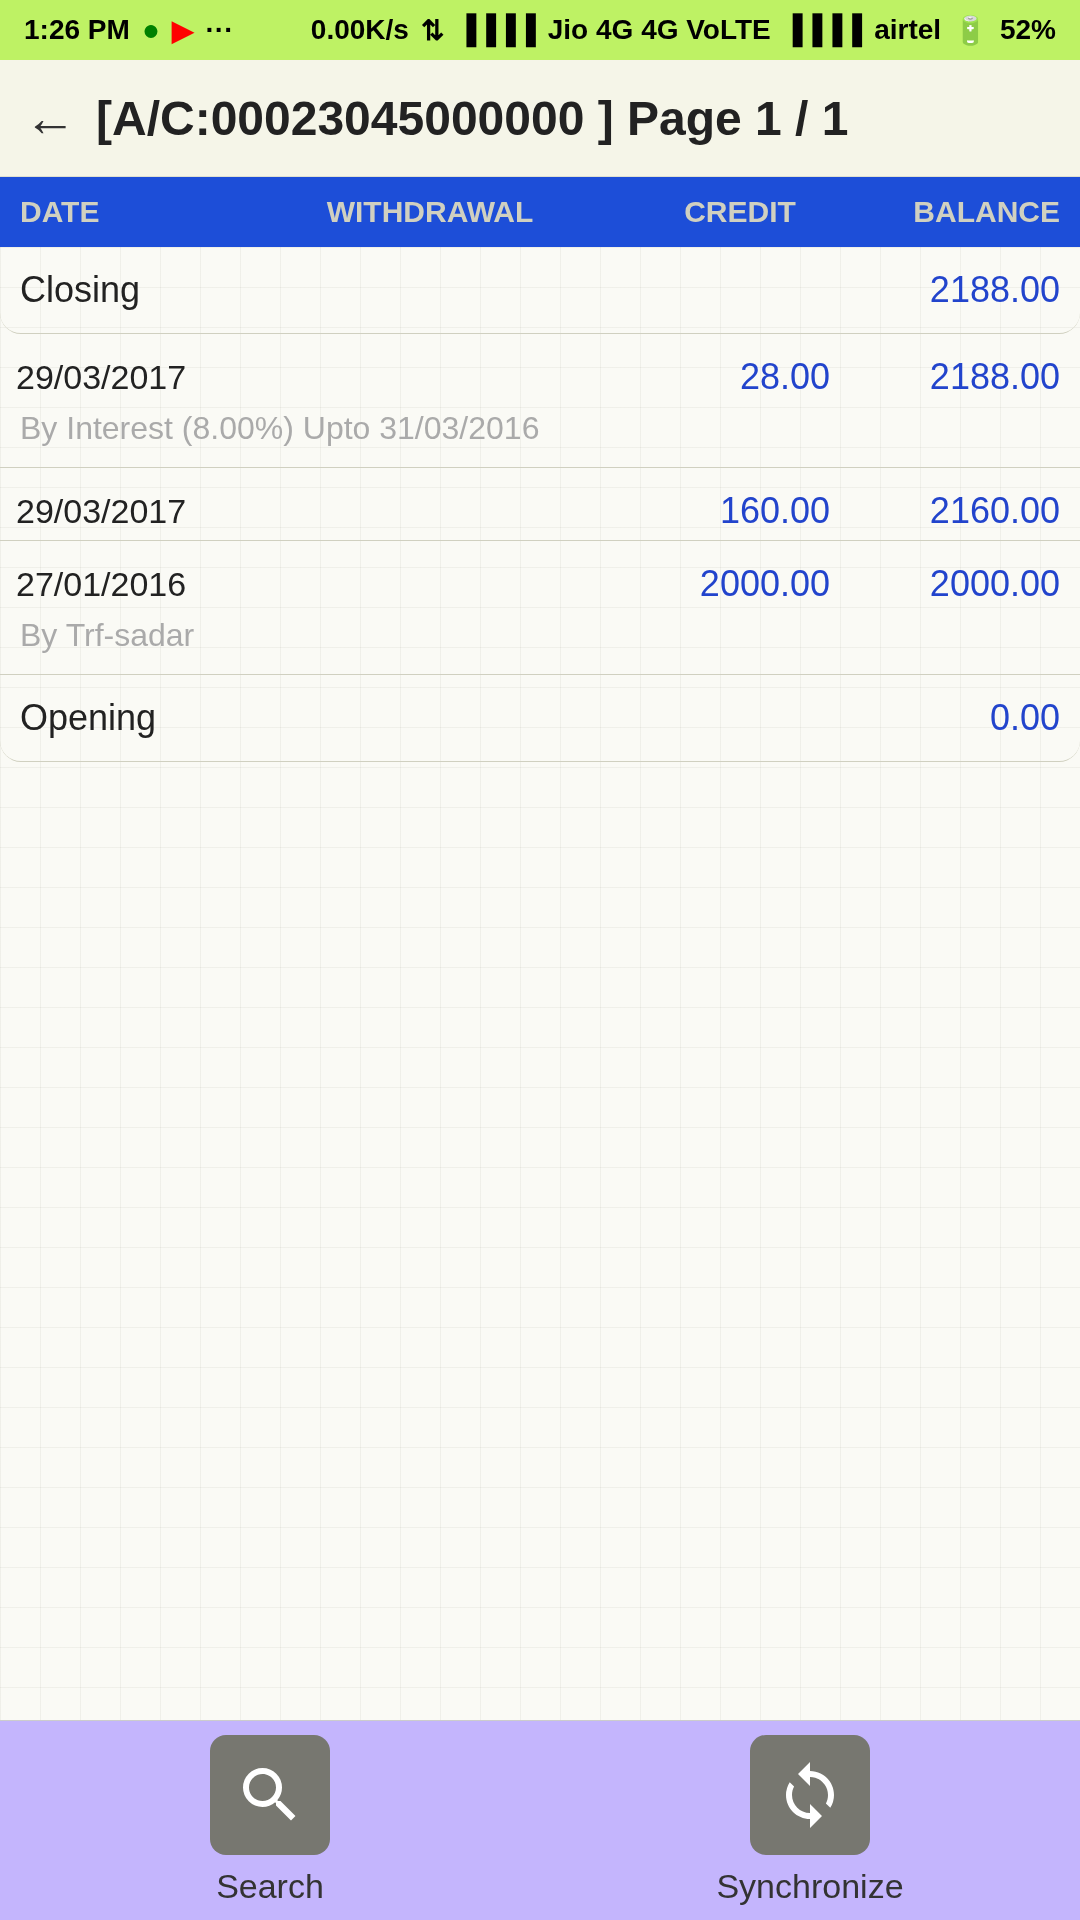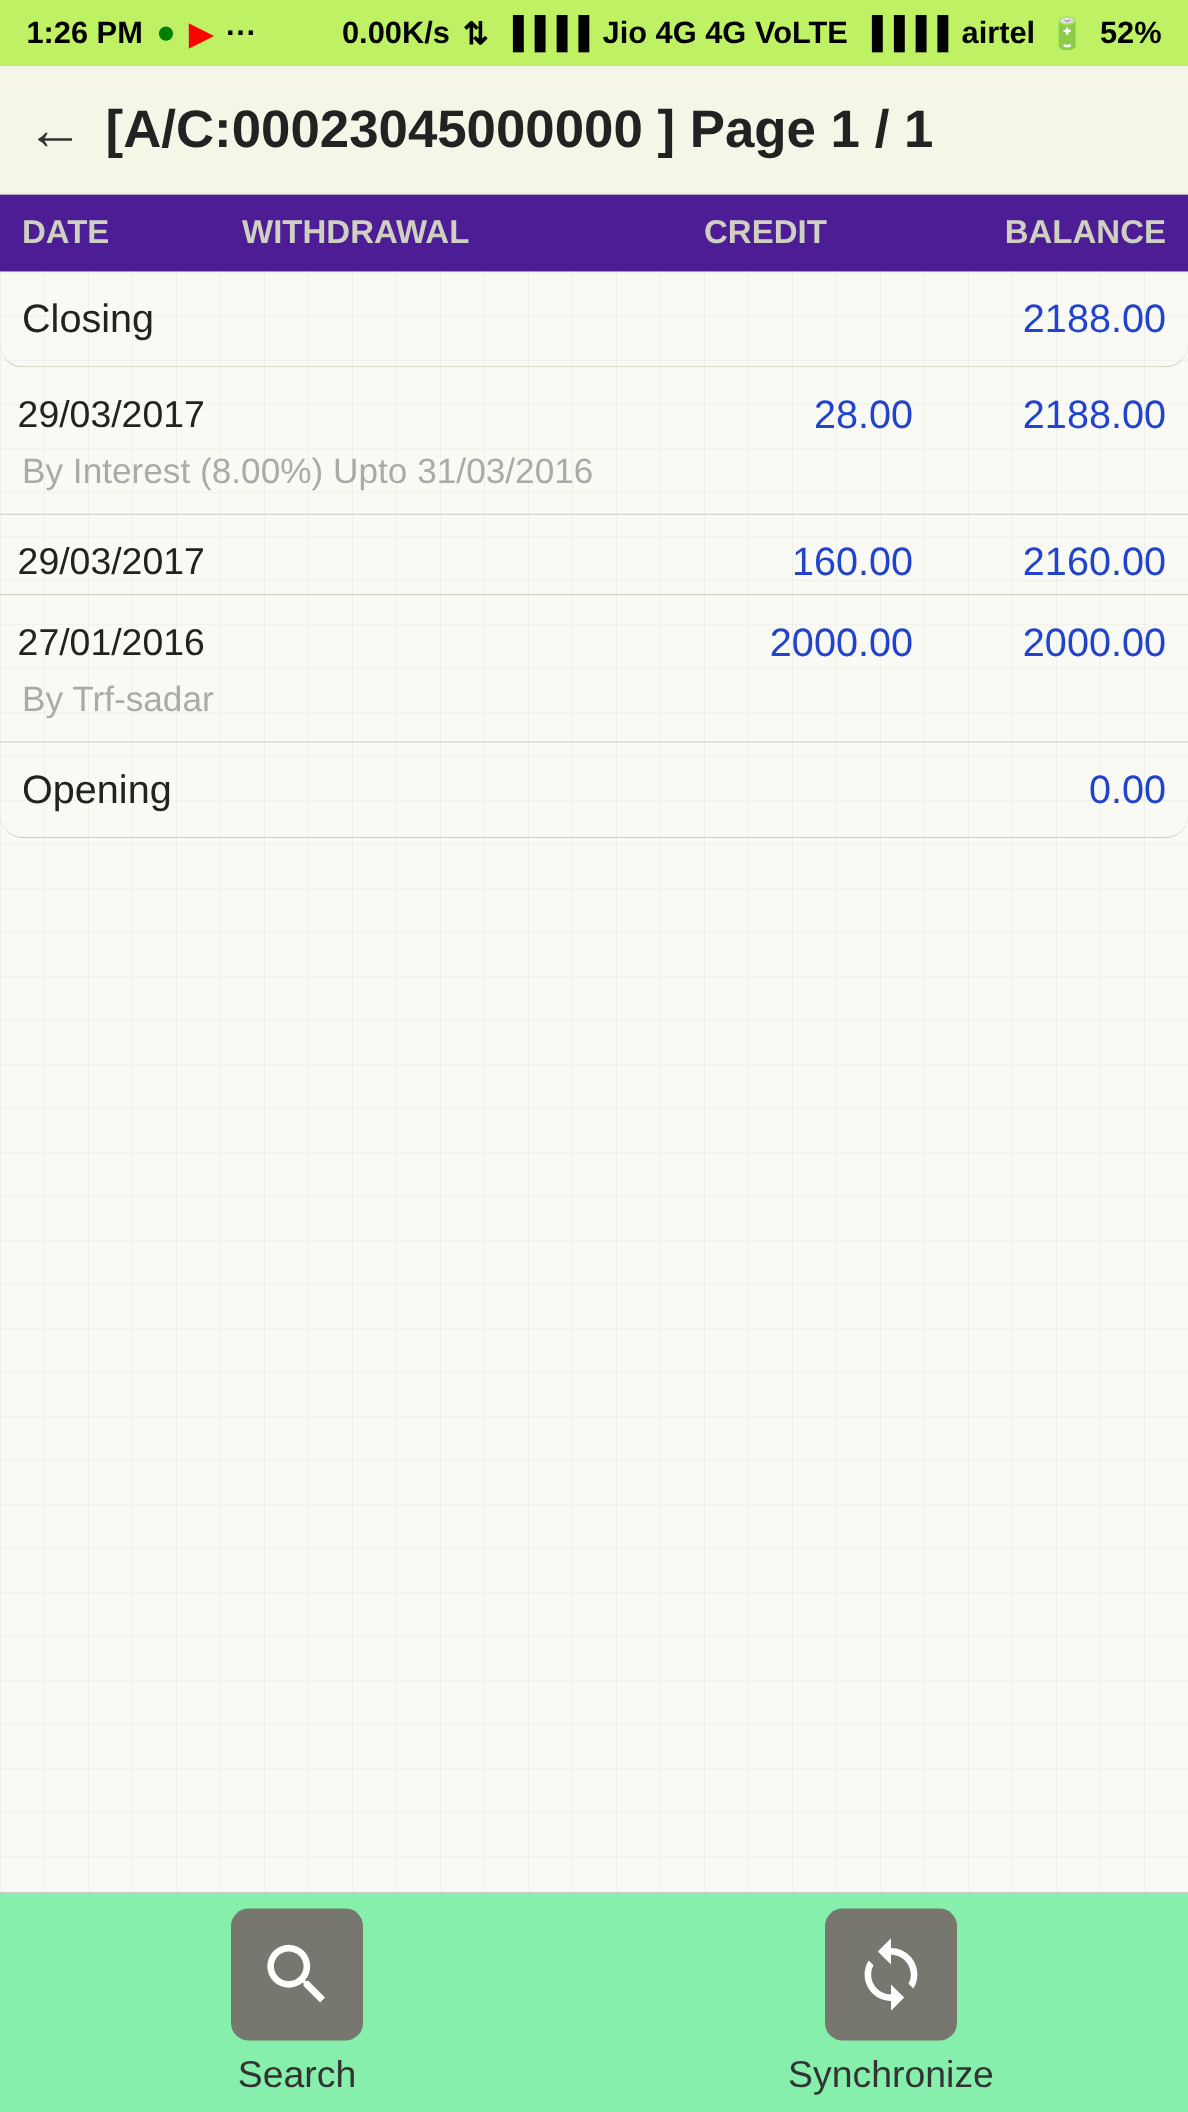--- a/index.html
+++ b/index.html
@@ -57,31 +57,31 @@
     }
 
     .header-title {
       font-size: 48px;
       font-weight: bold;
       color: #222;
     }
 
     
     .table-header {
-      background: #4c1d95;
+      background: #1d4ed8;
       display: grid;
       grid-template-columns: 200px 1fr 200px 220px;
       padding: 18px 20px;
     }
 
     .table-header-cell {
       font-size: 30px;
       font-weight: bold;
       color: #d0d0c0;
-      text-align: left;
+      text-align: center;
     }
 
     .table-header-cell:first-child {
       text-align: left;
     }
 
     .table-header-cell:last-child {
       text-align: right;
     }
 
@@ -145,21 +145,21 @@
     }
 
     .balance-blue {
       font-size: 36px;
       color: #2244cc;
     }
 
     
     .bottom-bar {
       height: 200px;
-      background: #86efac;
+      background: #c4b5fd;
       display: flex;
       align-items: center;
       justify-content: space-around;
       border-top: 1px solid #ccc;
     }
 
     .bottom-btn {
       display: flex;
       flex-direction: column;
       align-items: center;

